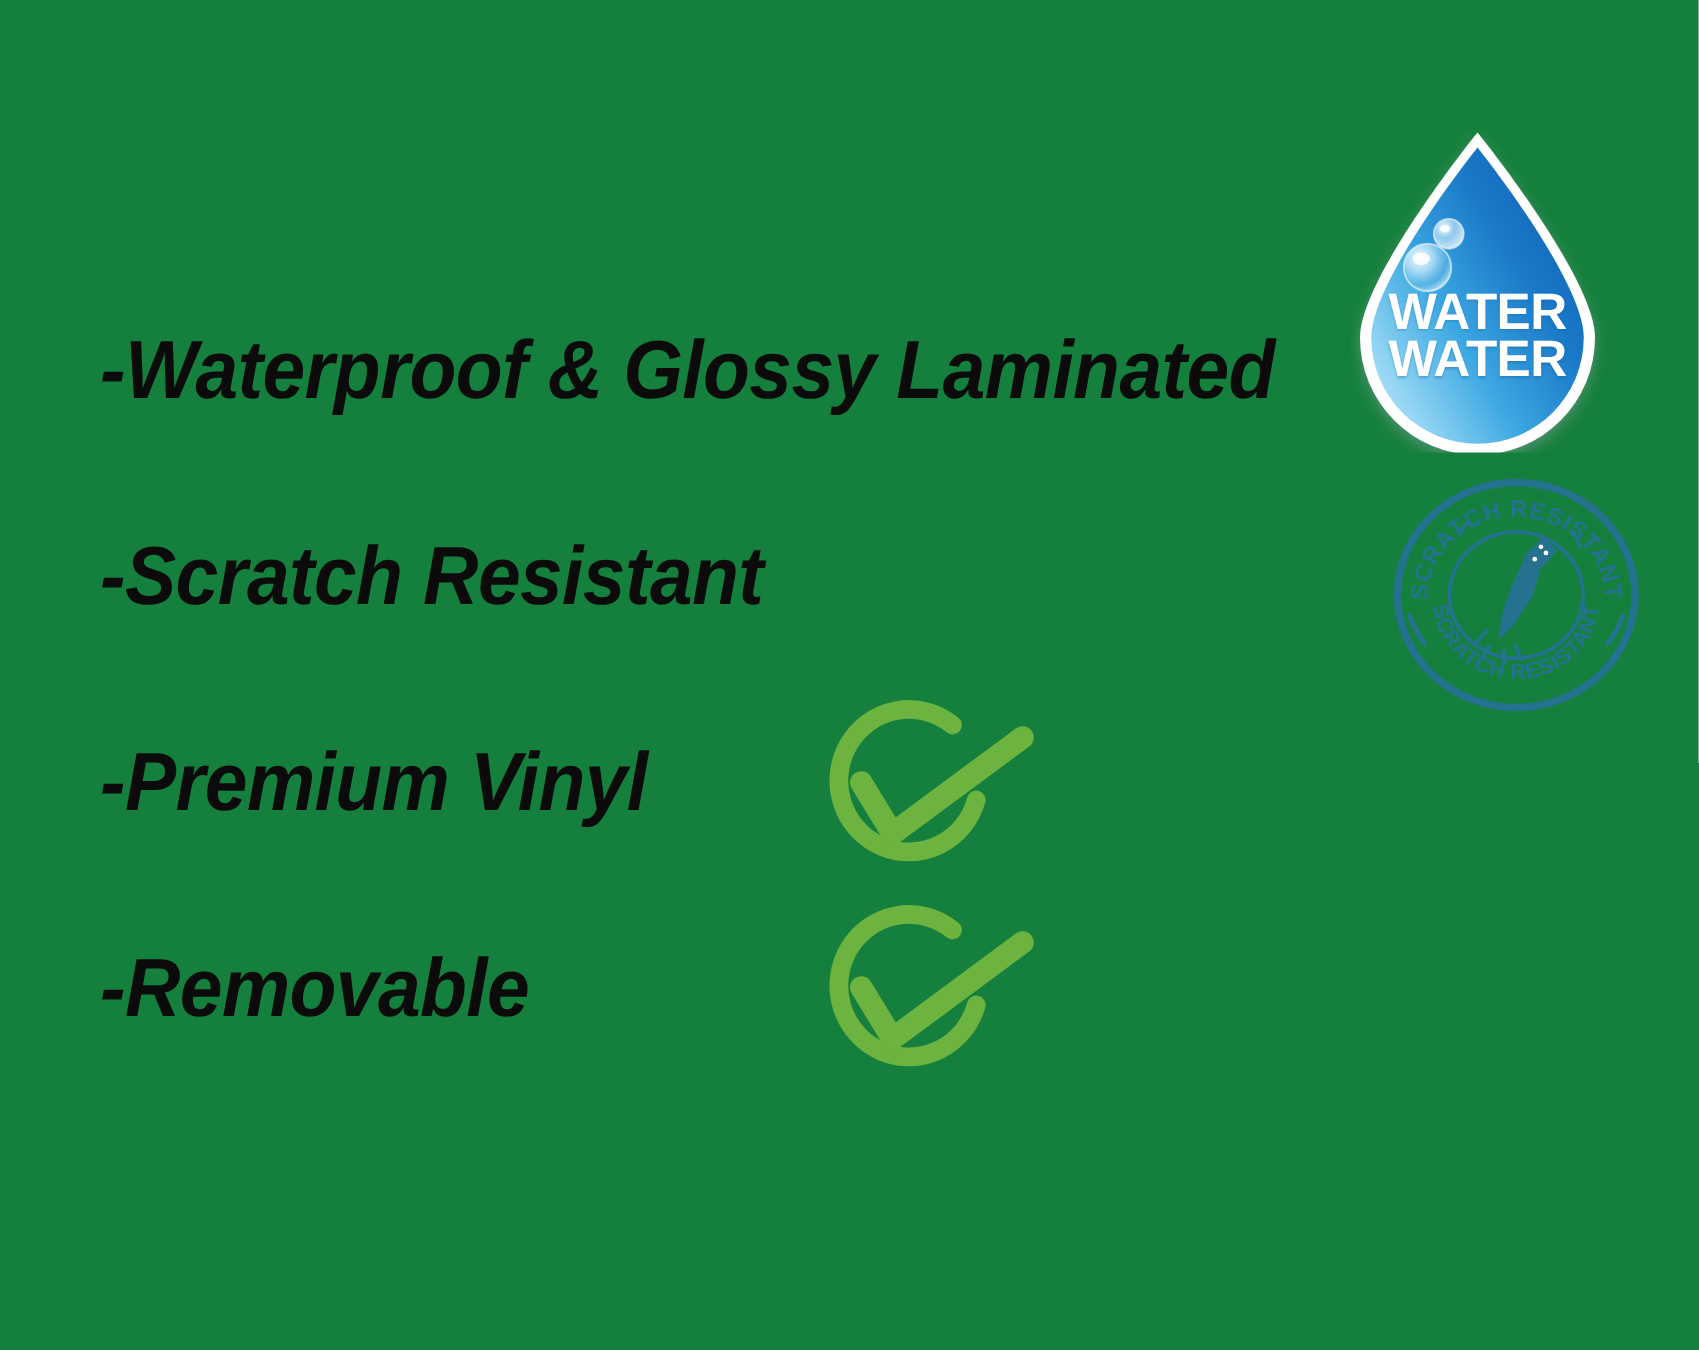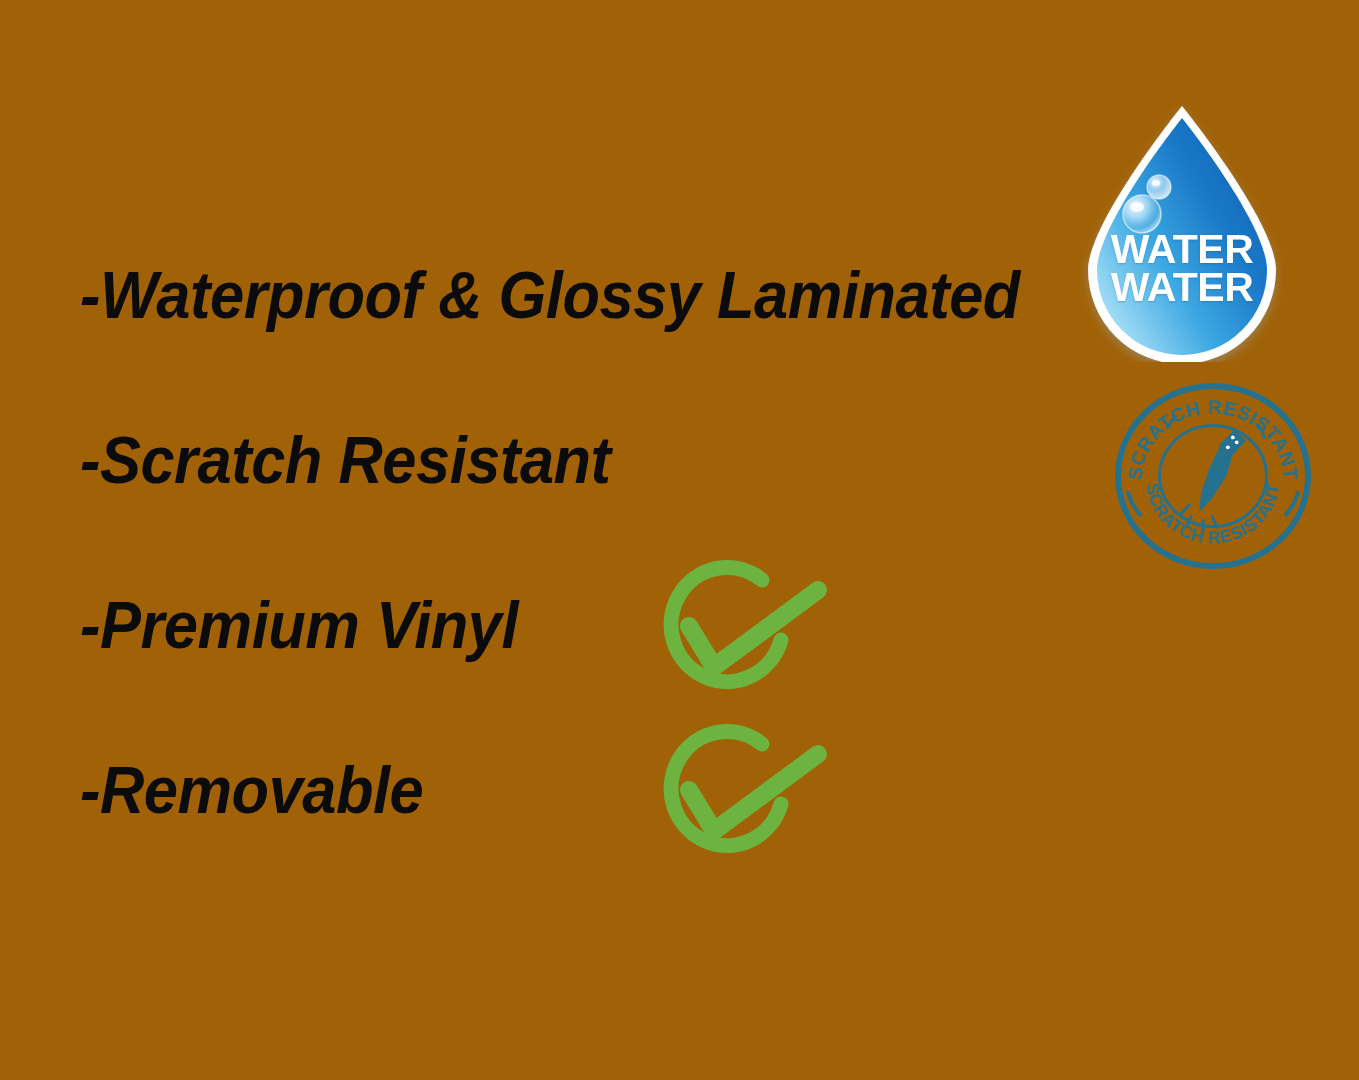--- a/index.html
+++ b/index.html
@@ -8,21 +8,21 @@
     padding: 0;
     background: #ffffff;
   }
   body {
     font-family: "Liberation Sans", sans-serif;
   }
   #page {
     position: relative;
     width: 1359px;
     height: 1080px;
-    background: #a16207;
+    background: #15803d;
     overflow: hidden;
     text-decoration: underline;
   }
 
   
   .feature-line {
     position: absolute;
     left: 80px;
     white-space: nowrap;
     font-family: "Liberation Sans", sans-serif;

